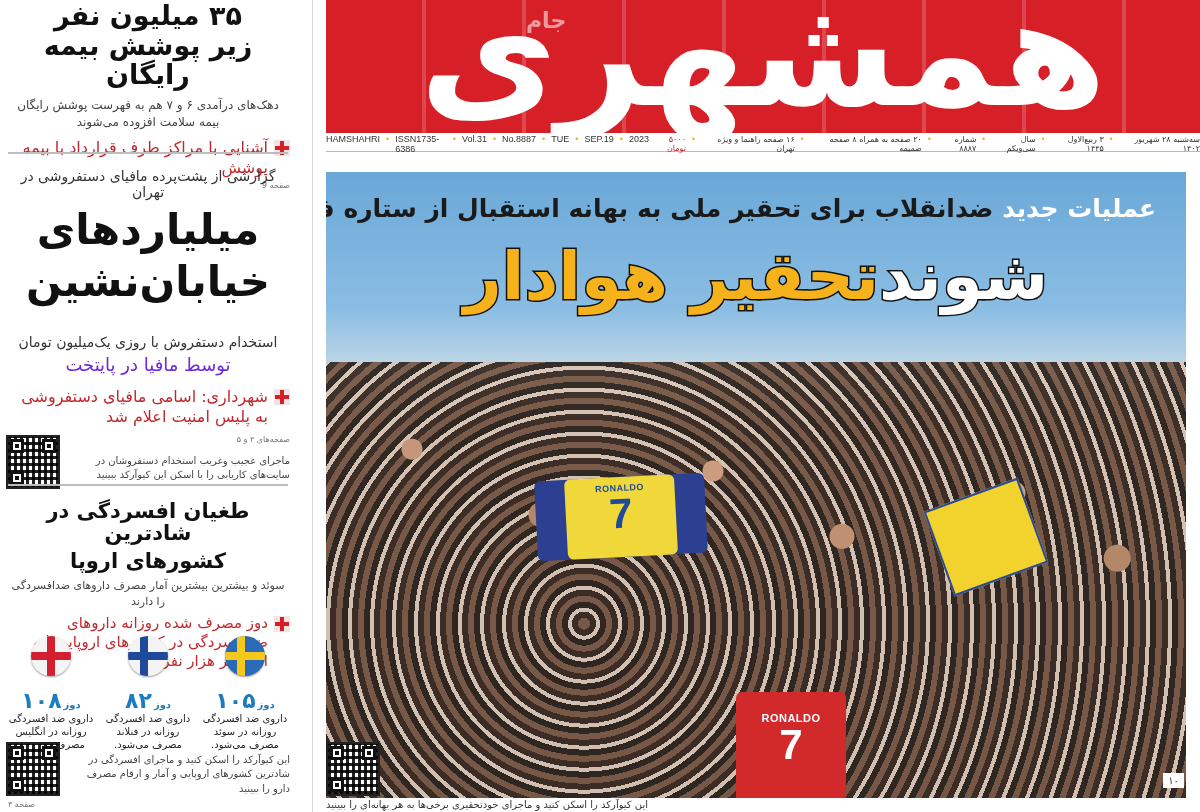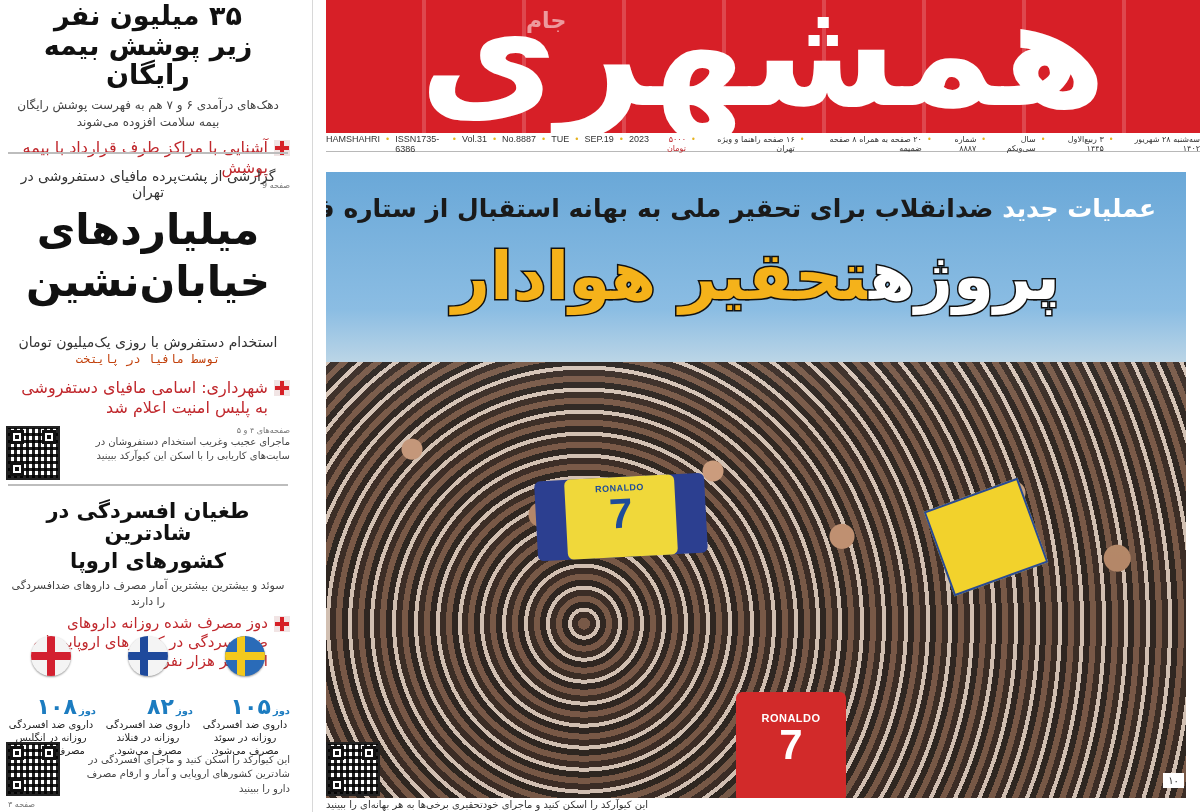--- a/index.html
+++ b/index.html
@@ -35,21 +35,21 @@
   .flag { width: 40px; height: 40px; border-radius: 50%; margin: 0 auto; position: relative; overflow: hidden; box-shadow: 0 1px 2px rgba(0,0,0,0.4); }
   .flag.se { background: #2a6bb8; }
   .flag.se::before { content:""; position:absolute; left:0; right:0; top:16px; height:8px; background:#f4c91c; }
   .flag.se::after { content:""; position:absolute; top:0; bottom:0; left:12px; width:8px; background:#f4c91c; }
   .flag.fi { background: #f4f4f4; }
   .flag.fi::before { content:""; position:absolute; left:0; right:0; top:16px; height:8px; background:#1f4a9c; }
   .flag.fi::after { content:""; position:absolute; top:0; bottom:0; left:12px; width:8px; background:#1f4a9c; }
   .flag.en { background: #f4f4f4; }
   .flag.en::before { content:""; position:absolute; left:0; right:0; top:16px; height:8px; background:#d32030; }
   .flag.en::after { content:""; position:absolute; top:0; bottom:0; left:16px; width:8px; background:#d32030; }
-  .dose { margin-top: 20px; color: #1c7cc0; font-weight: bold; font-size: 22px; line-height: 1; text-align: right; }
+  .dose { margin-top: 14px; color: #1c7cc0; font-weight: bold; font-size: 22px; line-height: 1; }
   .dose .unit { font-size: 10px; margin-left: 2px; }
   .dose-text { font-size: 10px; color: #222; line-height: 1.3; }
 
   
   .masthead { position: absolute; left: 326px; top: 0; width: 874px; height: 133px; background: #d71f27; overflow: hidden; }
   .masthead-title { position: absolute; left: 0; right: 0; top: -22px; text-align: center; color: #ffffff; font-weight: bold; font-size: 150px; letter-spacing: -6px; direction: rtl; line-height: 1; font-family: "DejaVu Sans", sans-serif; }
   .masthead-watermark { position: absolute; left: 200px; top: 8px; color: rgba(255,255,255,0.55); font-size: 22px; font-weight: bold; direction: rtl; }
   .masthead-slits { position: absolute; inset: 0; background: repeating-linear-gradient(90deg, transparent 0 96px, rgba(255,255,255,0.18) 96px 100px); pointer-events: none; }
 
   .infobar { position: absolute; left: 326px; top: 136px; width: 874px; height: 16px; display: flex; justify-content: space-between; align-items: center; border-bottom: 1px solid #b8b8b8; }
@@ -105,29 +105,29 @@
     </div>
     <div class="page-ref" style="margin-top:3px;">صفحه 9</div>
   </div>
   <div class="hr" style="top:152px;"></div>
 
   <div class="story" style="top:168px;">
     <div class="kicker">گزارشی از پشت‌پرده مافیای دستفروشی در تهران</div>
     <div class="h-big" style="font-size:42px; margin-top:8px;">میلیاردهای</div>
     <div class="h-big" style="font-size:42px; margin-top:8px;">خیابان‌نشین</div>
     <div class="dek" style="margin-top:28px; font-size:14px; color:#333;">استخدام دستفروش با روزی یک‌میلیون تومان</div>
-    <div class="dek" style="font-size:12px; color:#c2410c;font-family:Liberation Mono, monospace;">توسط مافیا در پایتخت</div>
+    <div class="dek" style="font-size:18px; color:#6d28d9;">توسط مافیا در پایتخت</div>
     <div class="red-link" style="margin-top:8px;">
       <span class="plus-icon"></span>
       <span>شهرداری: اسامی مافیای دستفروشی به پلیس امنیت اعلام شد</span>
     </div>
     <div style="display:flex; flex-direction:row; gap:8px; margin-top:8px; align-items:flex-start;">
       <div style="flex:1; text-align:right;">
         <div class="page-ref">صفحه‌های ۴ و ۵</div>
-        <div class="dek" style="font-size:10px; text-align:right;">ماجرای عجیب وغریب استخدام دستفروشان در سایت‌های کاریابی را با اسکن این کیوآرکد ببینید</div>
+        <div class="dek" style="font-size:10px; margin-top:10px; text-align:right;">ماجرای عجیب وغریب استخدام دستفروشان در سایت‌های کاریابی را با اسکن این کیوآرکد ببینید</div>
       </div>
       <div class="qr">
           <span class="corner c1"></span>
           <span class="corner c2"></span>
           <span class="corner c3"></span>
         </div>
     </div>
   </div>
   <div class="hr" style="top:484px;"></div>
 
@@ -213,21 +213,21 @@
   </div>
 </div>
 
 <div class="hero">
   <div class="crowd"></div>
   <div class="hero-kicker">
     <span class="accent">عملیات جدید</span>
     <span>ضدانقلاب برای تحقیر ملی به بهانه استقبال از ستاره فوتبال</span>
   </div>
   <div class="hero-headline">
-    <span class="w1">پروژه</span><span class="w2">تحقیر هوادار</span>
+    <span class="w1">شوند</span><span class="w2">تحقیر هوادار</span>
   </div>
 
   <div class="jersey yellow">
     <div class="name">RONALDO</div>
     <div class="num">7</div>
   </div>
   <div class="flag-yellow"></div>
   <div class="jersey red">
     <div class="name" style="padding-top:20px; font-size:11px;">RONALDO</div>
     <div class="num">7</div>

